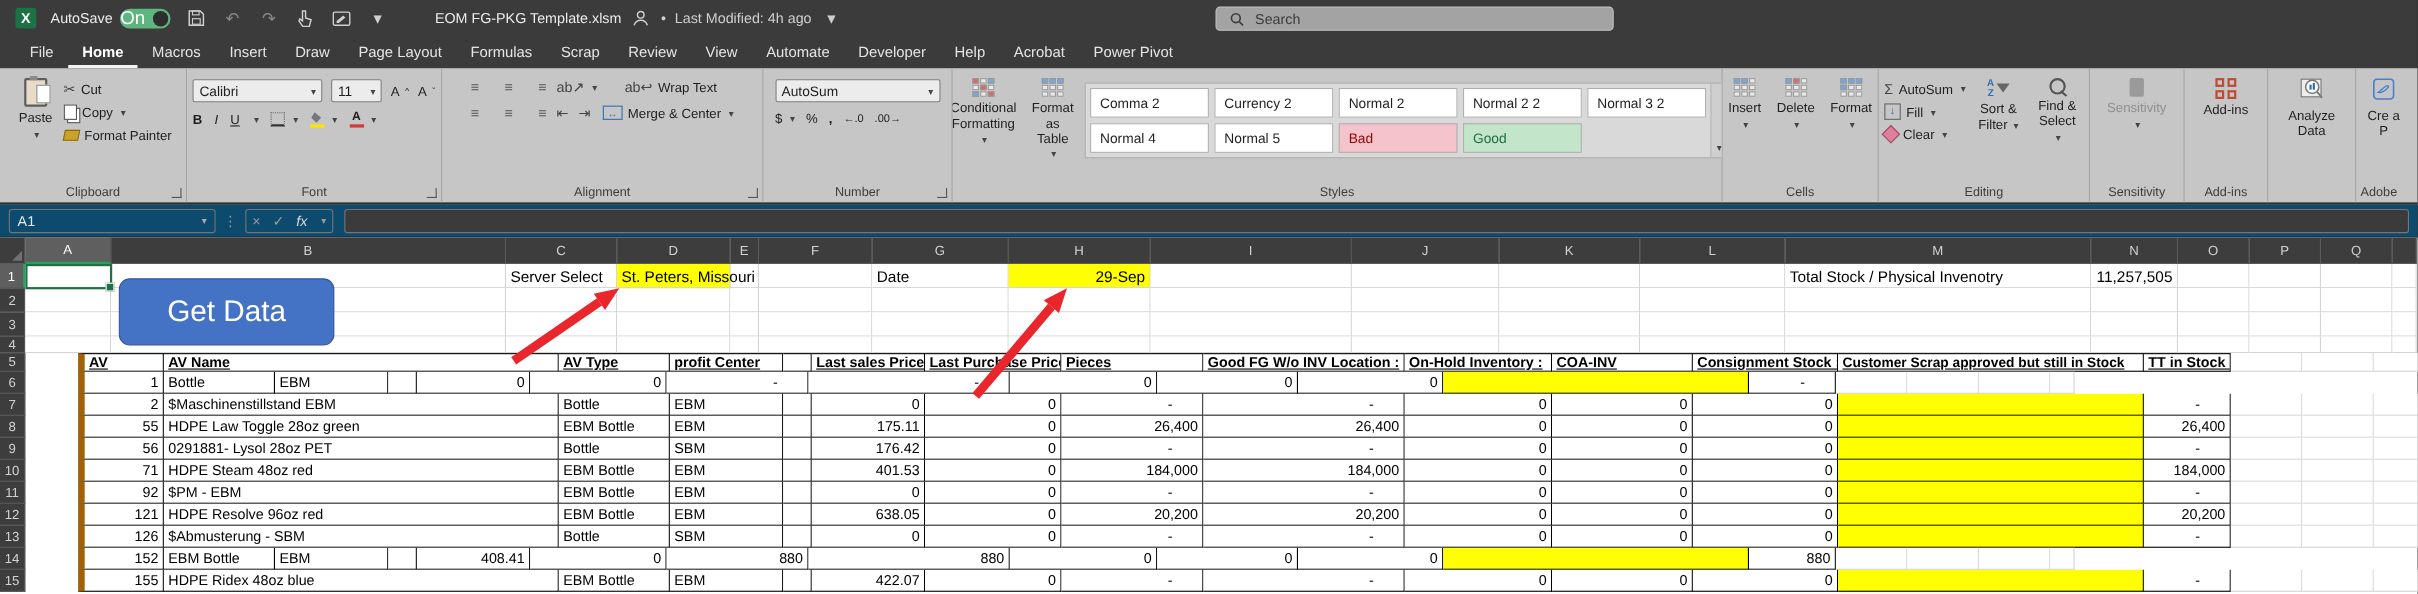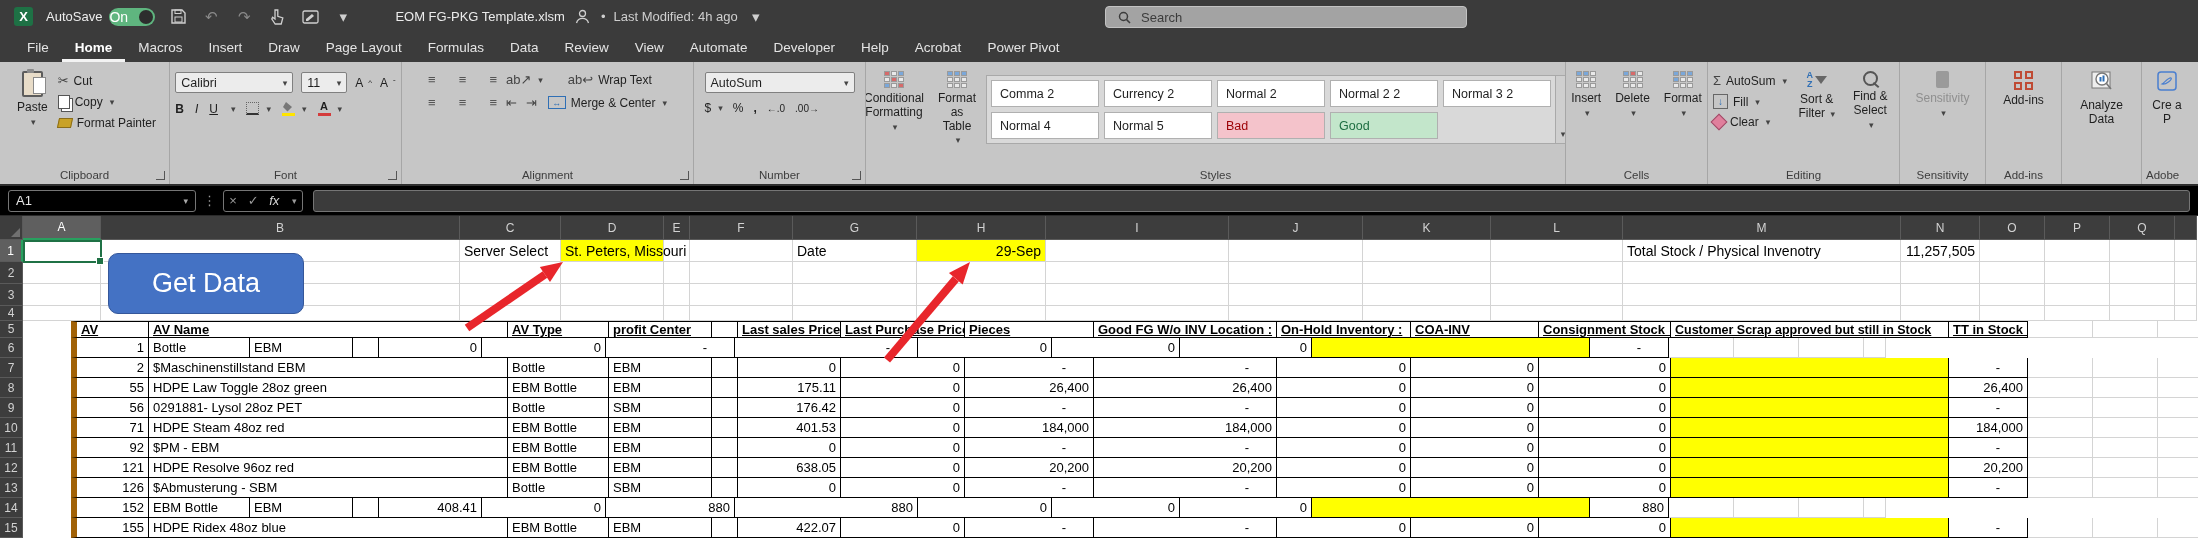--- a/index.html
+++ b/index.html
@@ -2,21 +2,21 @@
 <html><head>
 <meta charset="utf-8">
 <style>
   html,body{margin:0;padding:0;background:#222;}
   #page{position:relative;width:2198px;height:540px;overflow:hidden;background:#3b3b3b;font-family:"Liberation Sans",sans-serif;-webkit-font-smoothing:antialiased;}
   
   .titlebar{position:absolute;left:0;top:0;width:2198px;height:33px;background:#3b3b3b;display:flex;align-items:center;color:#ececec;font-size:13px;}
   .tb-left{display:flex;align-items:center;gap:13px;padding-left:14px;}
   .xlogo{width:19px;height:19px;background:#1e7145;border-radius:3px;color:#fff;font-weight:bold;font-size:13px;display:flex;align-items:center;justify-content:center;}
   .autosave{display:flex;align-items:center;gap:7px;}
-  .pill{width:46px;height:18px;border-radius:9px;background:#5fb57f;position:relative;color:#fff;font-size:14px;display:flex;align-items:center;padding-left:0;box-sizing:border-box;}
+  .pill{width:46px;height:18px;border-radius:9px;background:#5fb57f;position:relative;color:#fff;font-size:17px;display:flex;align-items:center;padding-left:0;box-sizing:border-box;}
   .pill .knob{position:absolute;right:2px;top:2px;width:14px;height:14px;border-radius:50%;background:#2d2d2d;}
   .qico{color:#cfcfcf;font-size:15px;display:inline-flex;align-items:center;justify-content:center;width:20px;height:20px;}
   .qico.dim{color:#8a8a8a;}
   .qico svg{display:block;}
   .fname{display:flex;align-items:center;gap:8px;margin-left:42px;white-space:nowrap;}
   .fname .mod{color:#cfcfcf;}
   .searchbox{position:absolute;left:1105px;top:6px;width:362px;height:22px;background:#a3a3a3;border:1px solid #c2c2c2;border-radius:4px;display:flex;align-items:center;gap:10px;padding-left:12px;box-sizing:border-box;color:#3c3c3c;font-size:13px;}
   
   .menubar{position:absolute;left:0;top:33px;width:2198px;height:29px;background:#3b3b3b;display:flex;align-items:center;gap:0;padding-left:14px;box-sizing:border-box;}
   .mtab{color:#e4e4e4;font-size:13.5px;padding:0 13px;height:29px;display:flex;align-items:center;}
@@ -60,21 +60,21 @@
   .clipico{width:17px;height:22px;border:2px solid #5c5c5c;border-radius:2px;background:#e8dcc8;position:relative;}
   .clipico::before{content:"";position:absolute;left:3px;top:-4px;width:7px;height:4px;background:#8a8a8a;border-radius:1px;}
   .clipico::after{content:"";position:absolute;right:-5px;top:4px;width:11px;height:15px;background:#fff;border:1px solid #8a8a8a;}
   .copyico{width:10px;height:12px;border:1px solid #555;background:#fff;box-shadow:3px 3px 0 -1px #fff,3px 3px 0 0 #555;display:inline-block;}
   .fpico{width:12px;height:8px;background:#c9a227;border:1px solid #8a6d1a;transform:skewX(-12deg);display:inline-block;}
   .erase{width:10px;height:10px;background:#e07f9c;border:1px solid #9c4a66;transform:rotate(45deg);display:inline-block;}
   .fillcmd{width:13px;height:13px;border:1px solid #666;font-size:10px;display:inline-flex;align-items:center;justify-content:center;color:#2f6fb5;}
   .sensico{width:13px;height:17px;background:#9a9a9a;border-radius:2px;}
   .mergeico{width:16px;height:11px;border:1px solid #2f6fb5;display:inline-flex;align-items:center;justify-content:center;font-size:9px;color:#2f6fb5;}
   
-  .fbar{position:absolute;left:0;top:186px;width:2198px;height:30px;background:#000000;display:flex;align-items:center;color:#e6e6e6;border-bottom:1px solid #2a2a2a;box-sizing:border-box;}
+  .fbar{position:absolute;left:0;top:186px;width:2198px;height:30px;background:#0c4a6e;display:flex;align-items:center;color:#e6e6e6;border-bottom:1px solid #2a2a2a;box-sizing:border-box;}
   .namebox{margin-left:8px;width:188px;height:22px;border:1px solid #757575;border-radius:3px;display:flex;align-items:center;justify-content:space-between;padding:0 7px;font-size:13px;box-sizing:border-box;}
   .fdots{margin:0 7px;color:#9a9a9a;font-size:13px;}
   .fxgroup{width:80px;height:22px;border:1px solid #757575;border-radius:3px;display:flex;align-items:center;justify-content:space-around;font-size:13px;color:#9a9a9a;box-sizing:border-box;}
   .finput{margin-left:10px;flex:1;margin-right:8px;height:22px;border:1px solid #757575;border-radius:3px;background:#3b3b3b;box-sizing:border-box;}
   
   .sheet{position:absolute;left:0;top:216px;width:2198px;height:324px;background:#fff;}
   .srow{display:flex;}
   .cell{display:flex;align-items:center;padding:0 4px;border-right:1px solid #d4d4d4;border-bottom:1px solid #d4d4d4;font-size:13px;color:#000;box-sizing:border-box;overflow:hidden;white-space:nowrap;flex:0 0 auto;background:#fff;}
   .t{border-right-color:#000;border-bottom-color:#000;}
   .ttop{border-top:1px solid #000;}
@@ -159,21 +159,21 @@
   </div>
 
   <div class="menubar">
     <span class="mtab">File</span>
     <span class="mtab active">Home</span>
     <span class="mtab">Macros</span>
     <span class="mtab">Insert</span>
     <span class="mtab">Draw</span>
     <span class="mtab">Page Layout</span>
     <span class="mtab">Formulas</span>
-    <span class="mtab">Data</span>
+    <span class="mtab">Scrap</span>
     <span class="mtab">Review</span>
     <span class="mtab">View</span>
     <span class="mtab">Automate</span>
     <span class="mtab">Developer</span>
     <span class="mtab">Help</span>
     <span class="mtab">Acrobat</span>
     <span class="mtab">Power Pivot</span>
   </div>
 
   <div class="ribbon">

